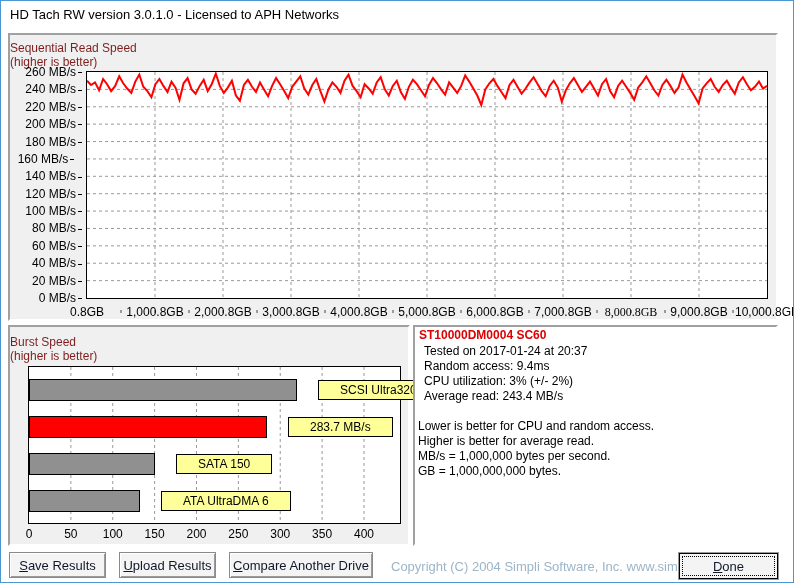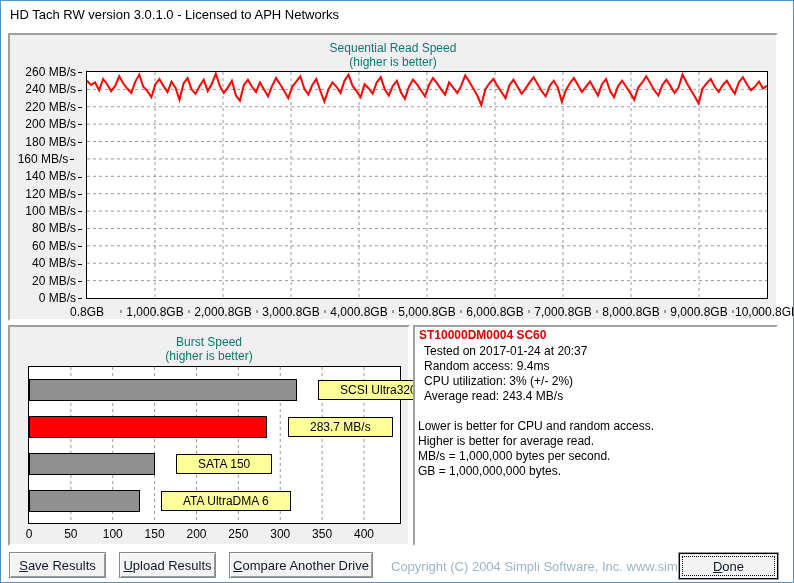--- a/index.html
+++ b/index.html
@@ -10,21 +10,21 @@
     border:1px solid #4a97d2; overflow:hidden;
   }
   .titlebar-text { position:absolute; left:9px; top:6px; font-size:13px; color:#000; }
 
   .panel {
     position:absolute; background:#f0f0f0;
     border:2px solid; border-color:#a0a0a0 #ffffff #ffffff #a0a0a0;
   }
   .panel.white { background:#ffffff; }
 
-  .chart-title { position:absolute; width:100%; text-align:center; font-size:12px; color:#0f766e; }
+  .chart-title { position:absolute; width:100%; text-align:left; font-size:12px; color:#7f1d1d; }
 
   .plot {
     position:absolute; background:#ffffff; border:1px solid #000;
   }
   .ylabel { position:absolute; width:72px; text-align:right; font-size:12px; color:#000; white-space:nowrap; }
   .ylabel .tick { display:inline-block; width:4px; height:1px; background:#000; vertical-align:middle; margin-left:2px; }
   .xlabel { position:absolute; transform:translateX(-50%); font-size:12px; color:#000; white-space:nowrap; }
 
   .bar { position:absolute; border:1px solid #000; }
   .bar-label {
@@ -130,21 +130,21 @@
         </svg></div>
     <div id="seq-xlabels">
         <div class="xlabel" style="left: 77px; top: 270px;">0.8GB</div>
         <div class="xlabel" style="left: 145px; top: 270px;">1,000.8GB</div>
         <div class="xlabel" style="left: 213px; top: 270px;">2,000.8GB</div>
         <div class="xlabel" style="left: 281px; top: 270px;">3,000.8GB</div>
         <div class="xlabel" style="left: 349px; top: 270px;">4,000.8GB</div>
         <div class="xlabel" style="left: 417px; top: 270px;">5,000.8GB</div>
         <div class="xlabel" style="left: 485px; top: 270px;">6,000.8GB</div>
         <div class="xlabel" style="left: 553px; top: 270px;">7,000.8GB</div>
-        <div class="xlabel" style="left: 621px; top: 270px;">8,000.8GB</div>
+        <div class="xlabel" style="left: 621px; top: 270px; font-family: Liberation Serif, serif;">8,000.8GB</div>
         <div class="xlabel" style="left: 689px; top: 270px;">9,000.8GB</div>
         <div class="xlabel" style="left: 757px; top: 270px;">10,000.8GB</div>
       </div>
   </div>
 
   <div class="panel" style="left:7px; top:324px; width:402px; height:221px;">
     <div class="chart-title" style="top:8px;">Burst Speed</div>
     <div class="chart-title" style="top:22px;">(higher is better)</div>
     <div class="plot" id="burst-plot" style="left:18px; top:39px; width:373px; height:158px;"><svg viewBox="0 0 371 156" width="371" height="156">
           <line x1="41.87358916478555" y1="0" x2="41.87358916478555" y2="156" stroke="#999999" stroke-dasharray="3,3"></line>

